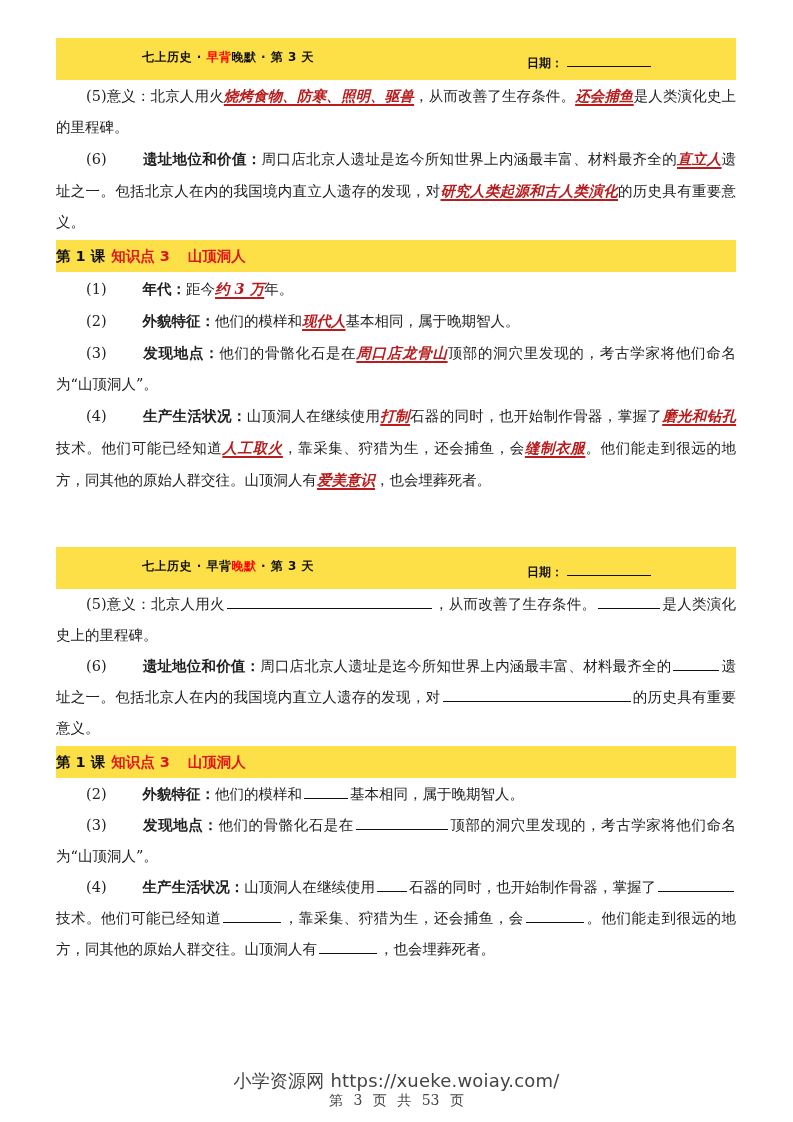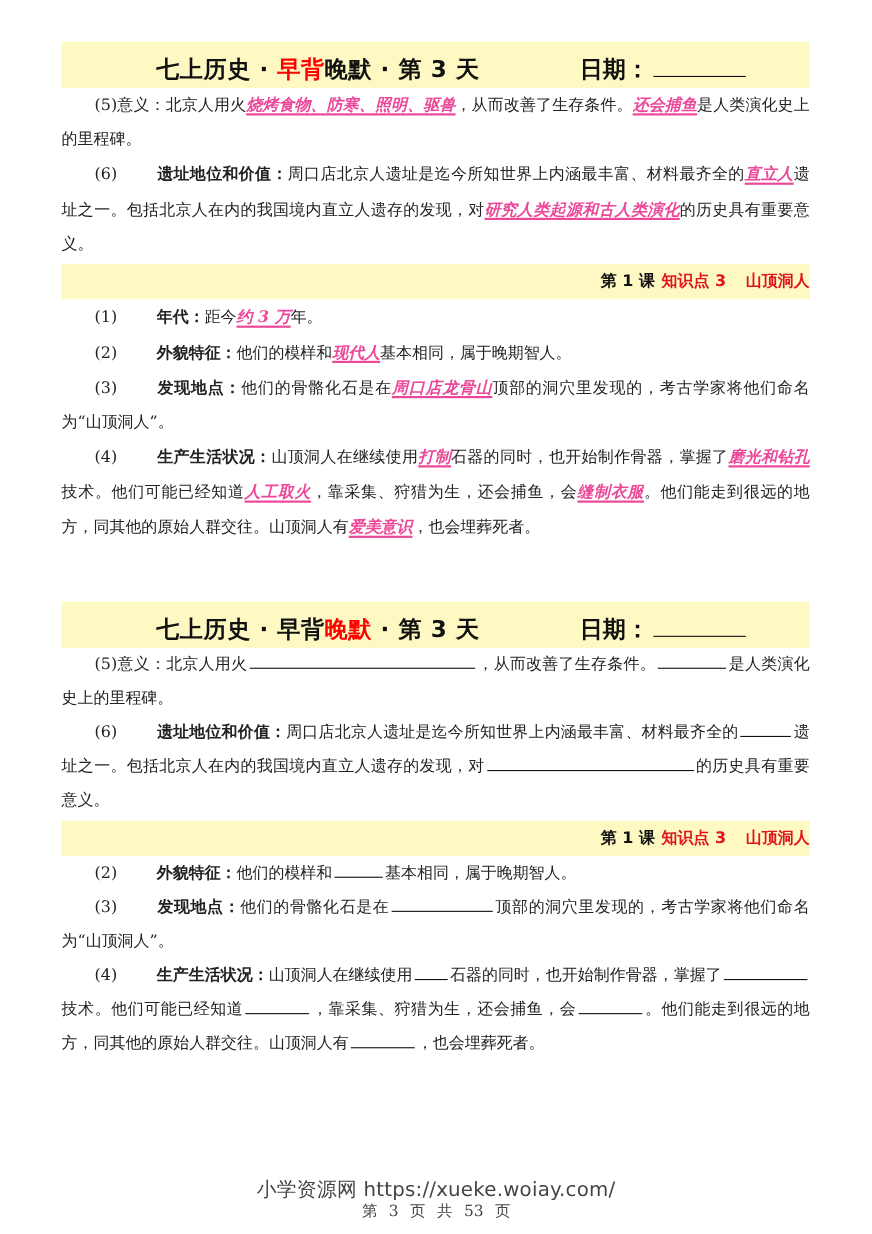--- a/index.html
+++ b/index.html
@@ -24,25 +24,25 @@
     .card {
       position: absolute;
       left: 56px;
       width: 680px;
     }
     .card-1 { top: 38px; }
     .card-2 { top: 547px; }
 
     .title-bar {
       height: 42px;
-      background: #fef9c3;
+      background: #fde047;
       position: relative;
       font-family: "DejaVu Sans", "Liberation Sans", sans-serif;
       font-weight: bold;
-      font-size: 21px;
+      font-size: 12px;
       color: #111111;
     }
     .title-bar .title {
       position: absolute;
       left: 86px;
       top: 11px;
       white-space: nowrap;
       letter-spacing: 0.5px;
     }
     .title-bar .title .hl { color: #ff0000; }
@@ -69,46 +69,45 @@
       word-break: break-all;
     }
     .indent { text-indent: 30px; }
     .bold {
       font-family: Liberation Sans, sans-serif;
       font-weight: bold;
       font-size: 14.5px;
       padding-left: 36px;
     }
     .ans {
-      color: #ec4899;
+      color: #b91c1c;
       font-weight: bold;
       font-style: italic;
       text-decoration: underline;
       text-decoration-thickness: 1.5px;
       text-underline-offset: 3px;
     }
     .blank {
       display: inline-block;
       border-bottom: 1.5px solid #111;
       height: 16px;
       vertical-align: baseline;
       margin: 0 2px;
     }
 
     .section-bar {
-      background: #fef9c3;
+      background: #fde047;
       height: 32px;
       line-height: 32px;
       font-family: "DejaVu Sans", "Liberation Sans", sans-serif;
       font-weight: bold;
       font-size: 14.5px;
       margin-top: 2px;
       margin-bottom: 1px;
       white-space: nowrap;
-      text-align: right;
     }
     .section-bar .lesson { color: #111; }
     .section-bar .kp { color: #e0141a; margin-left: 6px; }
     .section-bar .topic { color: #e0141a; margin-left: 18px; }
 
     .footer {
       position: absolute;
       left: 0;
       width: 793px;
       text-align: center;

